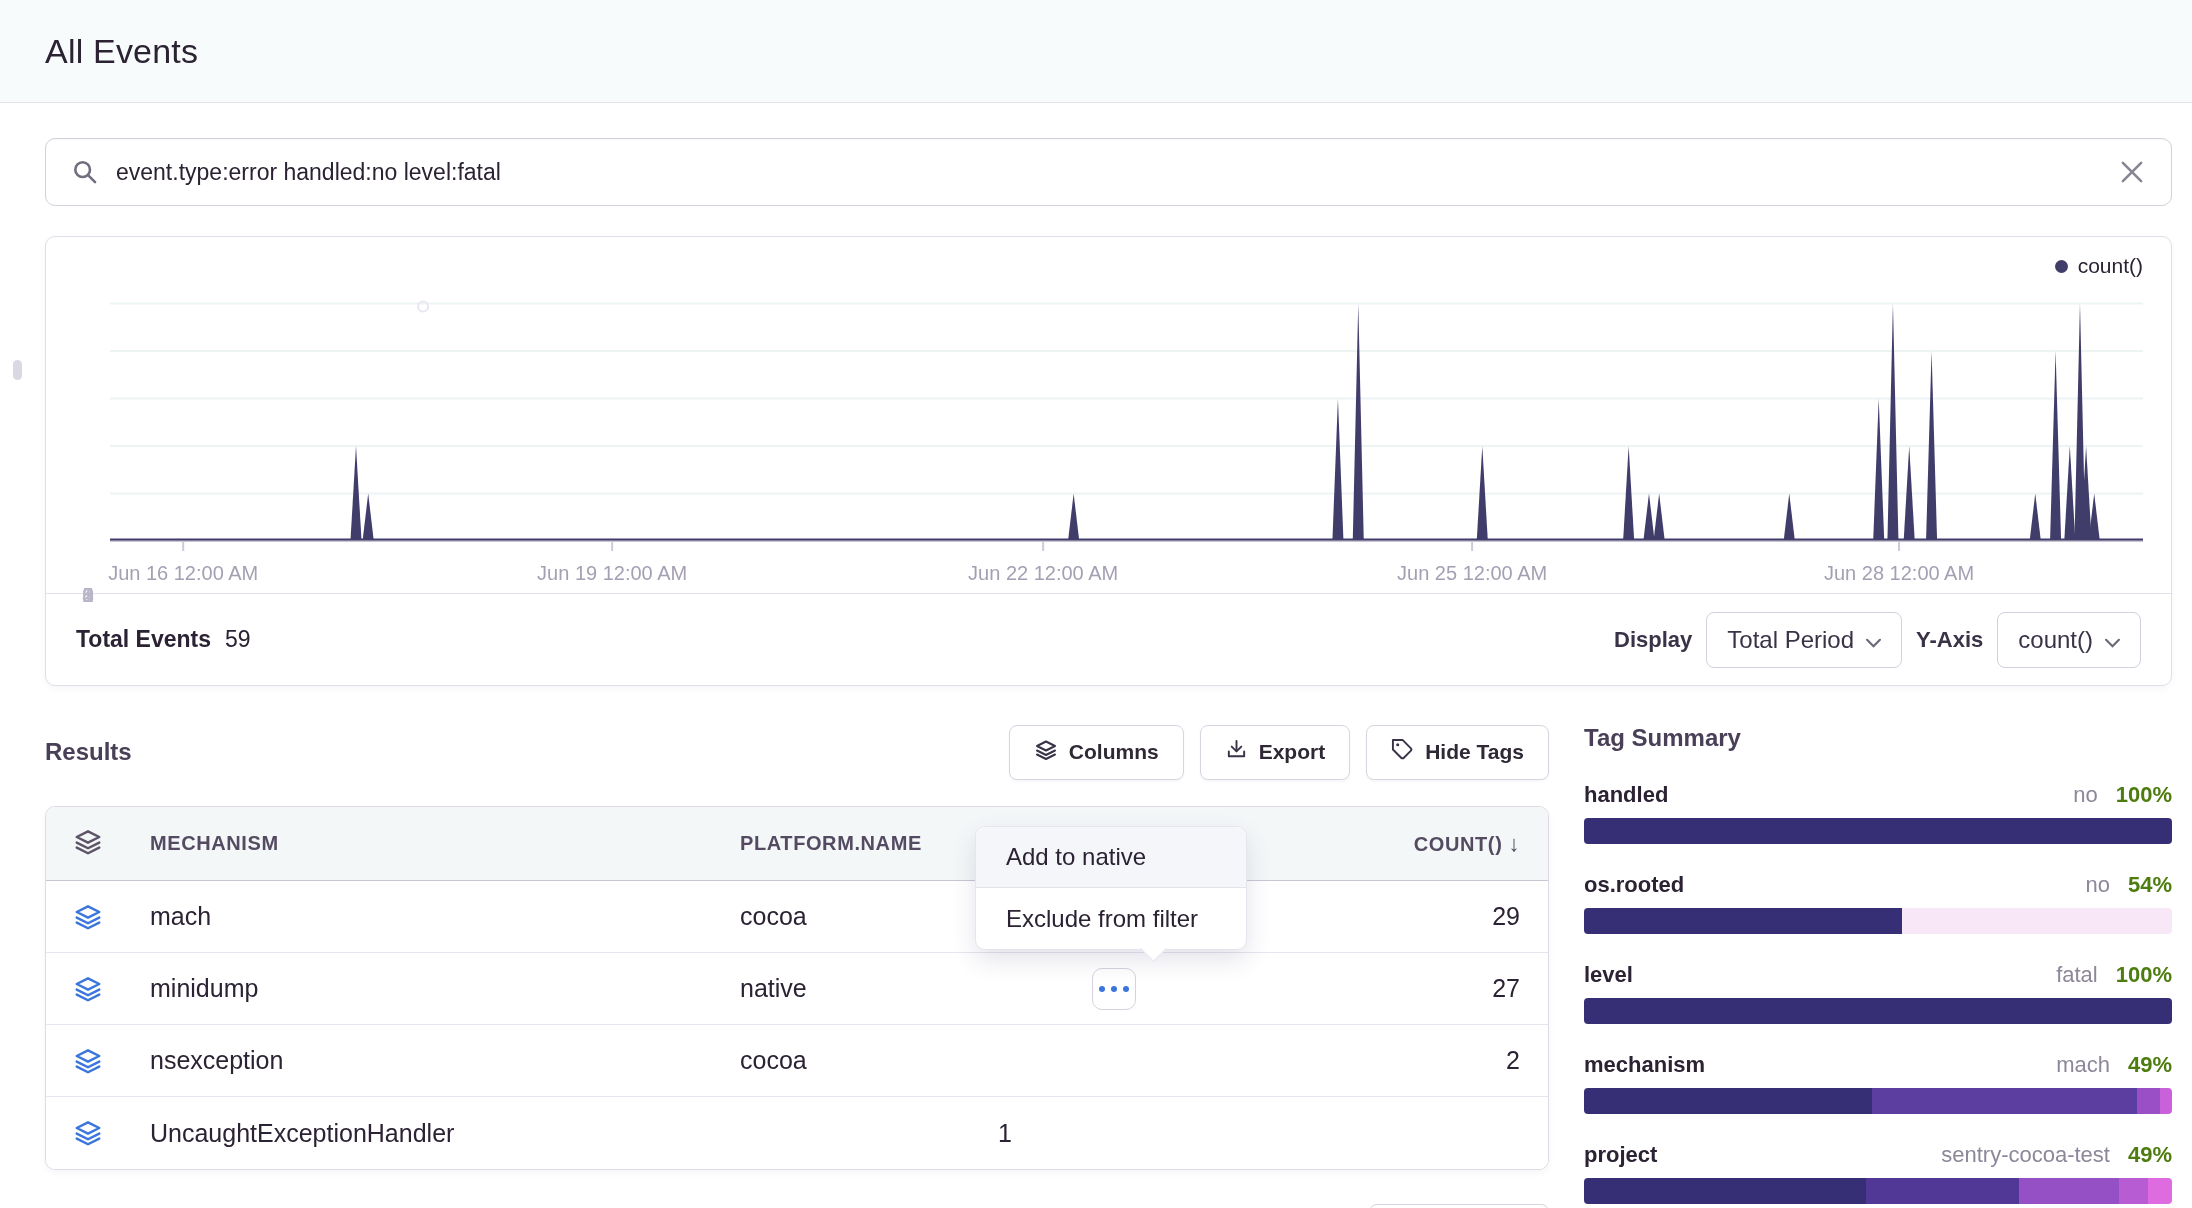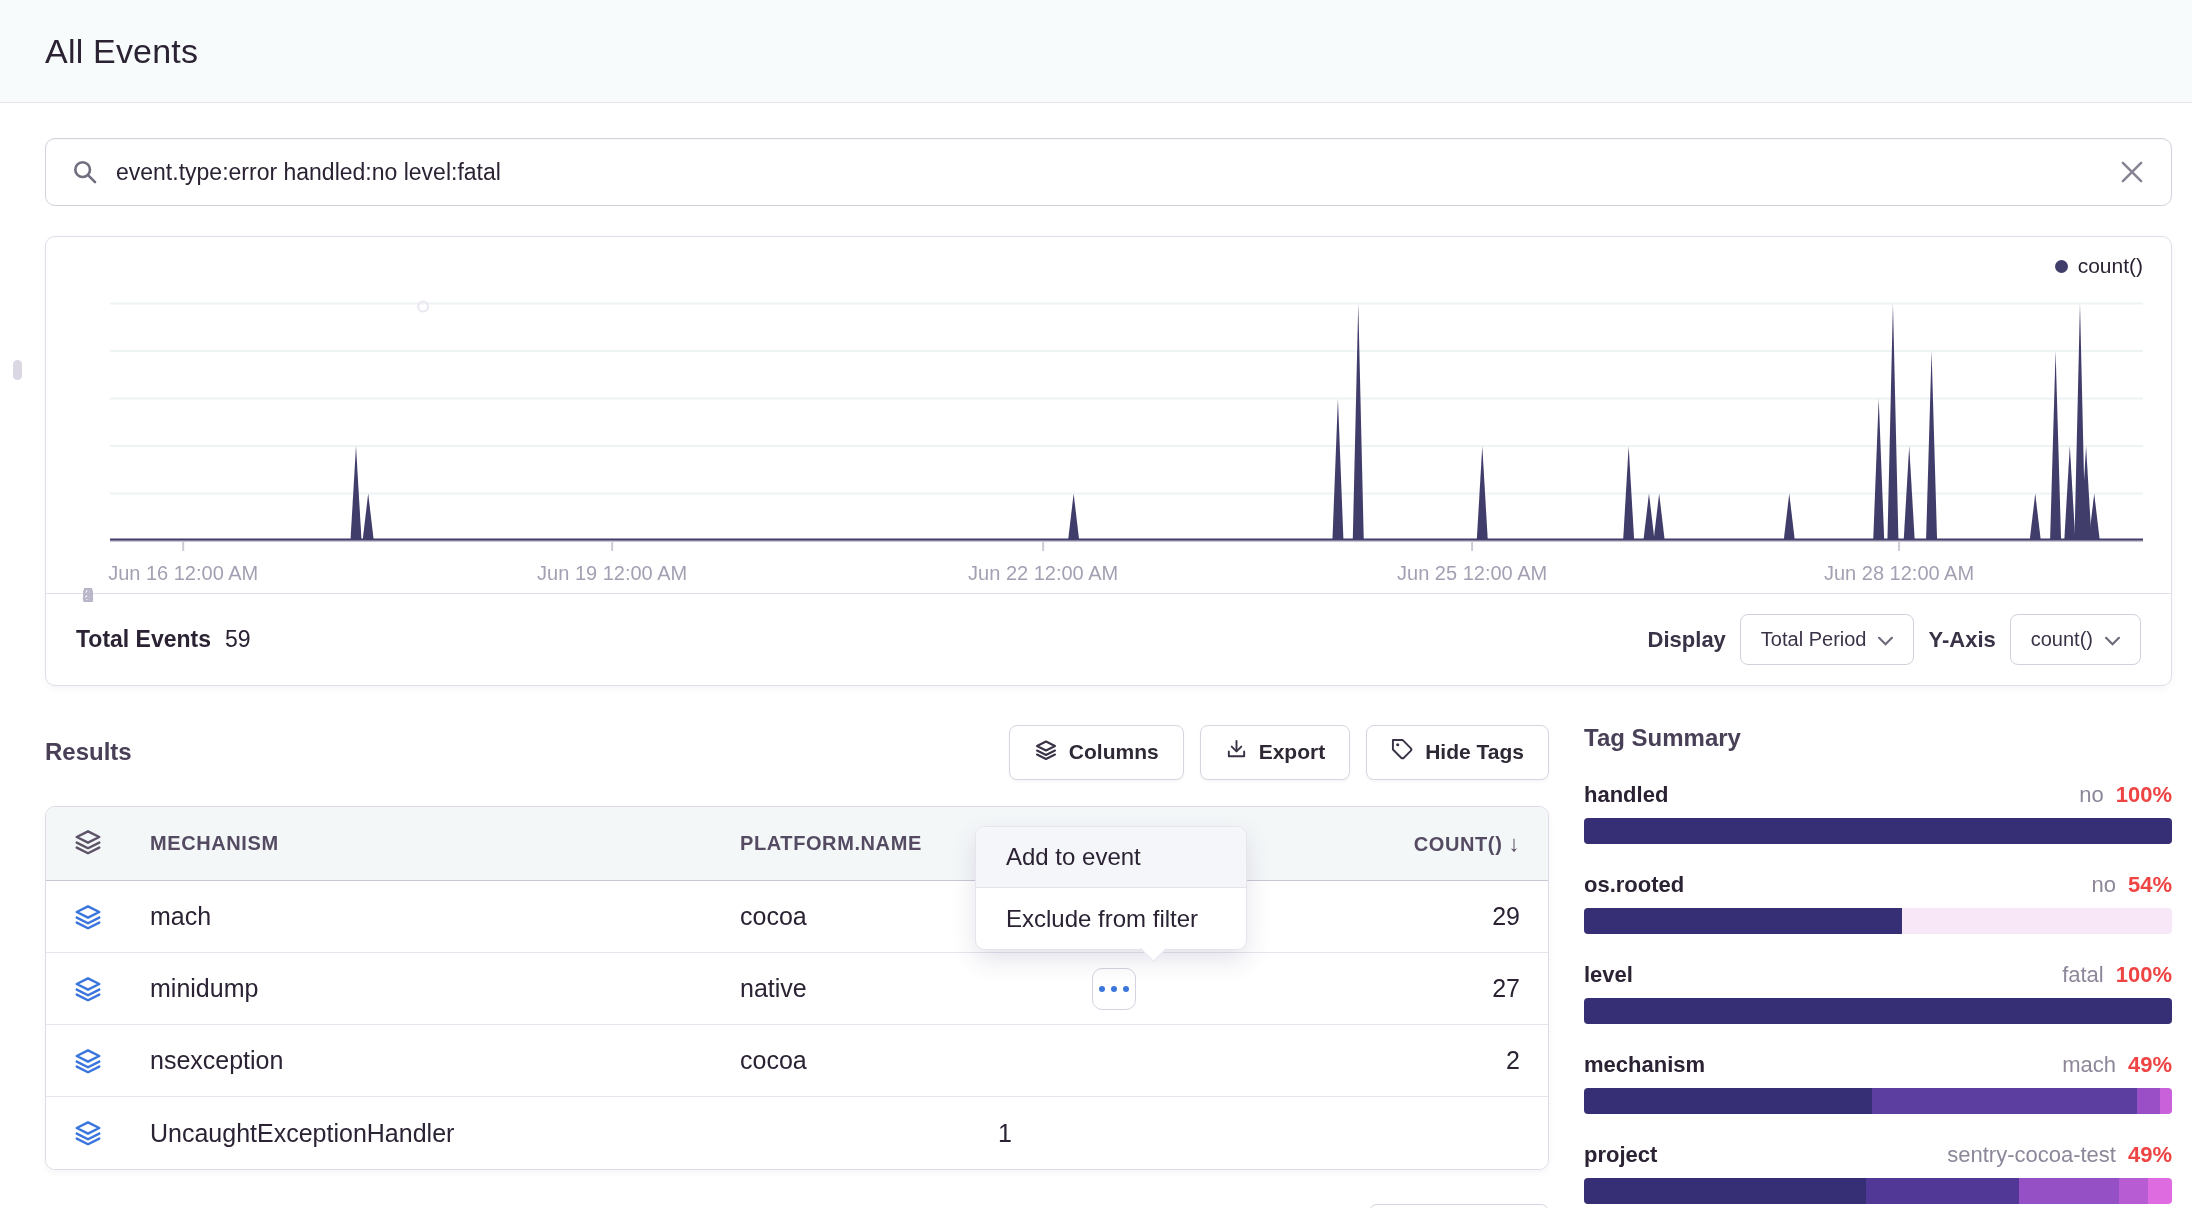--- a/index.html
+++ b/index.html
@@ -39,21 +39,21 @@
     font-size:21px; color:#B9B5C9; }
 
   .chart-footer { border-top:1px solid #E4E0EA; height:92px; display:flex;
     align-items:center; padding:0 30px; }
   .total-group { display:flex; align-items:baseline; gap:14px; }
   .total-label { font-size:23px; font-weight:bold; color:#2B2233; }
   .total-value { font-size:23px; color:#2B2233; }
   .footer-controls { margin-left:auto; display:flex; align-items:center; gap:14px; }
   .ctl-label { font-size:22px; font-weight:bold; color:#3A3246; }
   .dropdown-btn { display:flex; align-items:center; gap:12px; background:#fff;
-    border:1px solid #D4CFDB; border-radius:8px; padding:13px 20px; font-size:20px;
+    border:1px solid #D4CFDB; border-radius:8px; padding:13px 20px; font-size:24px;
     color:#3A3246; cursor:pointer; font-family:inherit; }
 
   
   .lower { display:flex; gap:35px; margin-top:38px; align-items:flex-start; }
   .results-col { flex:1; position:relative; }
   .results-head { display:flex; align-items:center; height:56px; }
   .section-title { font-size:24px; font-weight:bold; color:#494058; }
   .results-buttons { margin-left:auto; display:flex; gap:16px; }
   .tool-btn { display:flex; align-items:center; gap:11px; background:#fff;
     border:1px solid #D9D4DF; border-radius:8px; padding:12px 24px; font-size:21px;
@@ -97,21 +97,21 @@
   .pagination-sliver { margin-top:34px; margin-left:auto; width:180px; height:22px;
     border:1px solid #D8D3DE; border-radius:8px; background:#fff; }
 
   
   .tag-col { width:588px; flex:none; }
   .tag-title { font-size:24px; font-weight:bold; color:#494058; margin-bottom:30px; }
   .tag-entry { margin-bottom:28px; }
   .tag-head { display:flex; align-items:baseline; margin-bottom:10px; }
   .tag-name { font-size:22px; font-weight:bold; color:#2B2233; }
   .tag-topval { margin-left:auto; font-size:22px; color:#8D8799; }
-  .tag-pct { font-size:22px; font-weight:bold; color:#ef4444; margin-left:12px; }
+  .tag-pct { font-size:22px; font-weight:bold; color:#4d7c0f; margin-left:18px; }
   .tag-bar { height:26px; border-radius:4px; overflow:hidden; display:flex; cursor:pointer; }
   .tag-seg { height:100%; }
 </style>
 </head>
 <body>
 
 <header class="page-header">
   <h1>All Events</h1>
 </header>
 
@@ -323,21 +323,21 @@
             </div>
           </div>
       </div>
 
       <button class="dots-btn">
         <i></i>
           <i></i>
           <i></i>
       </button>
       <div class="popover">
-        <div class="menu-item first">Add to event</div>
+        <div class="menu-item first">Add to native</div>
         <div class="menu-item last">Exclude from filter</div>
       </div>
 
       <div class="pagination-sliver"></div>
     </div>
 
     <aside class="tag-col">
       <div class="tag-title">Tag Summary</div>
       <div id="tag-entries">
           <div class="tag-entry">

